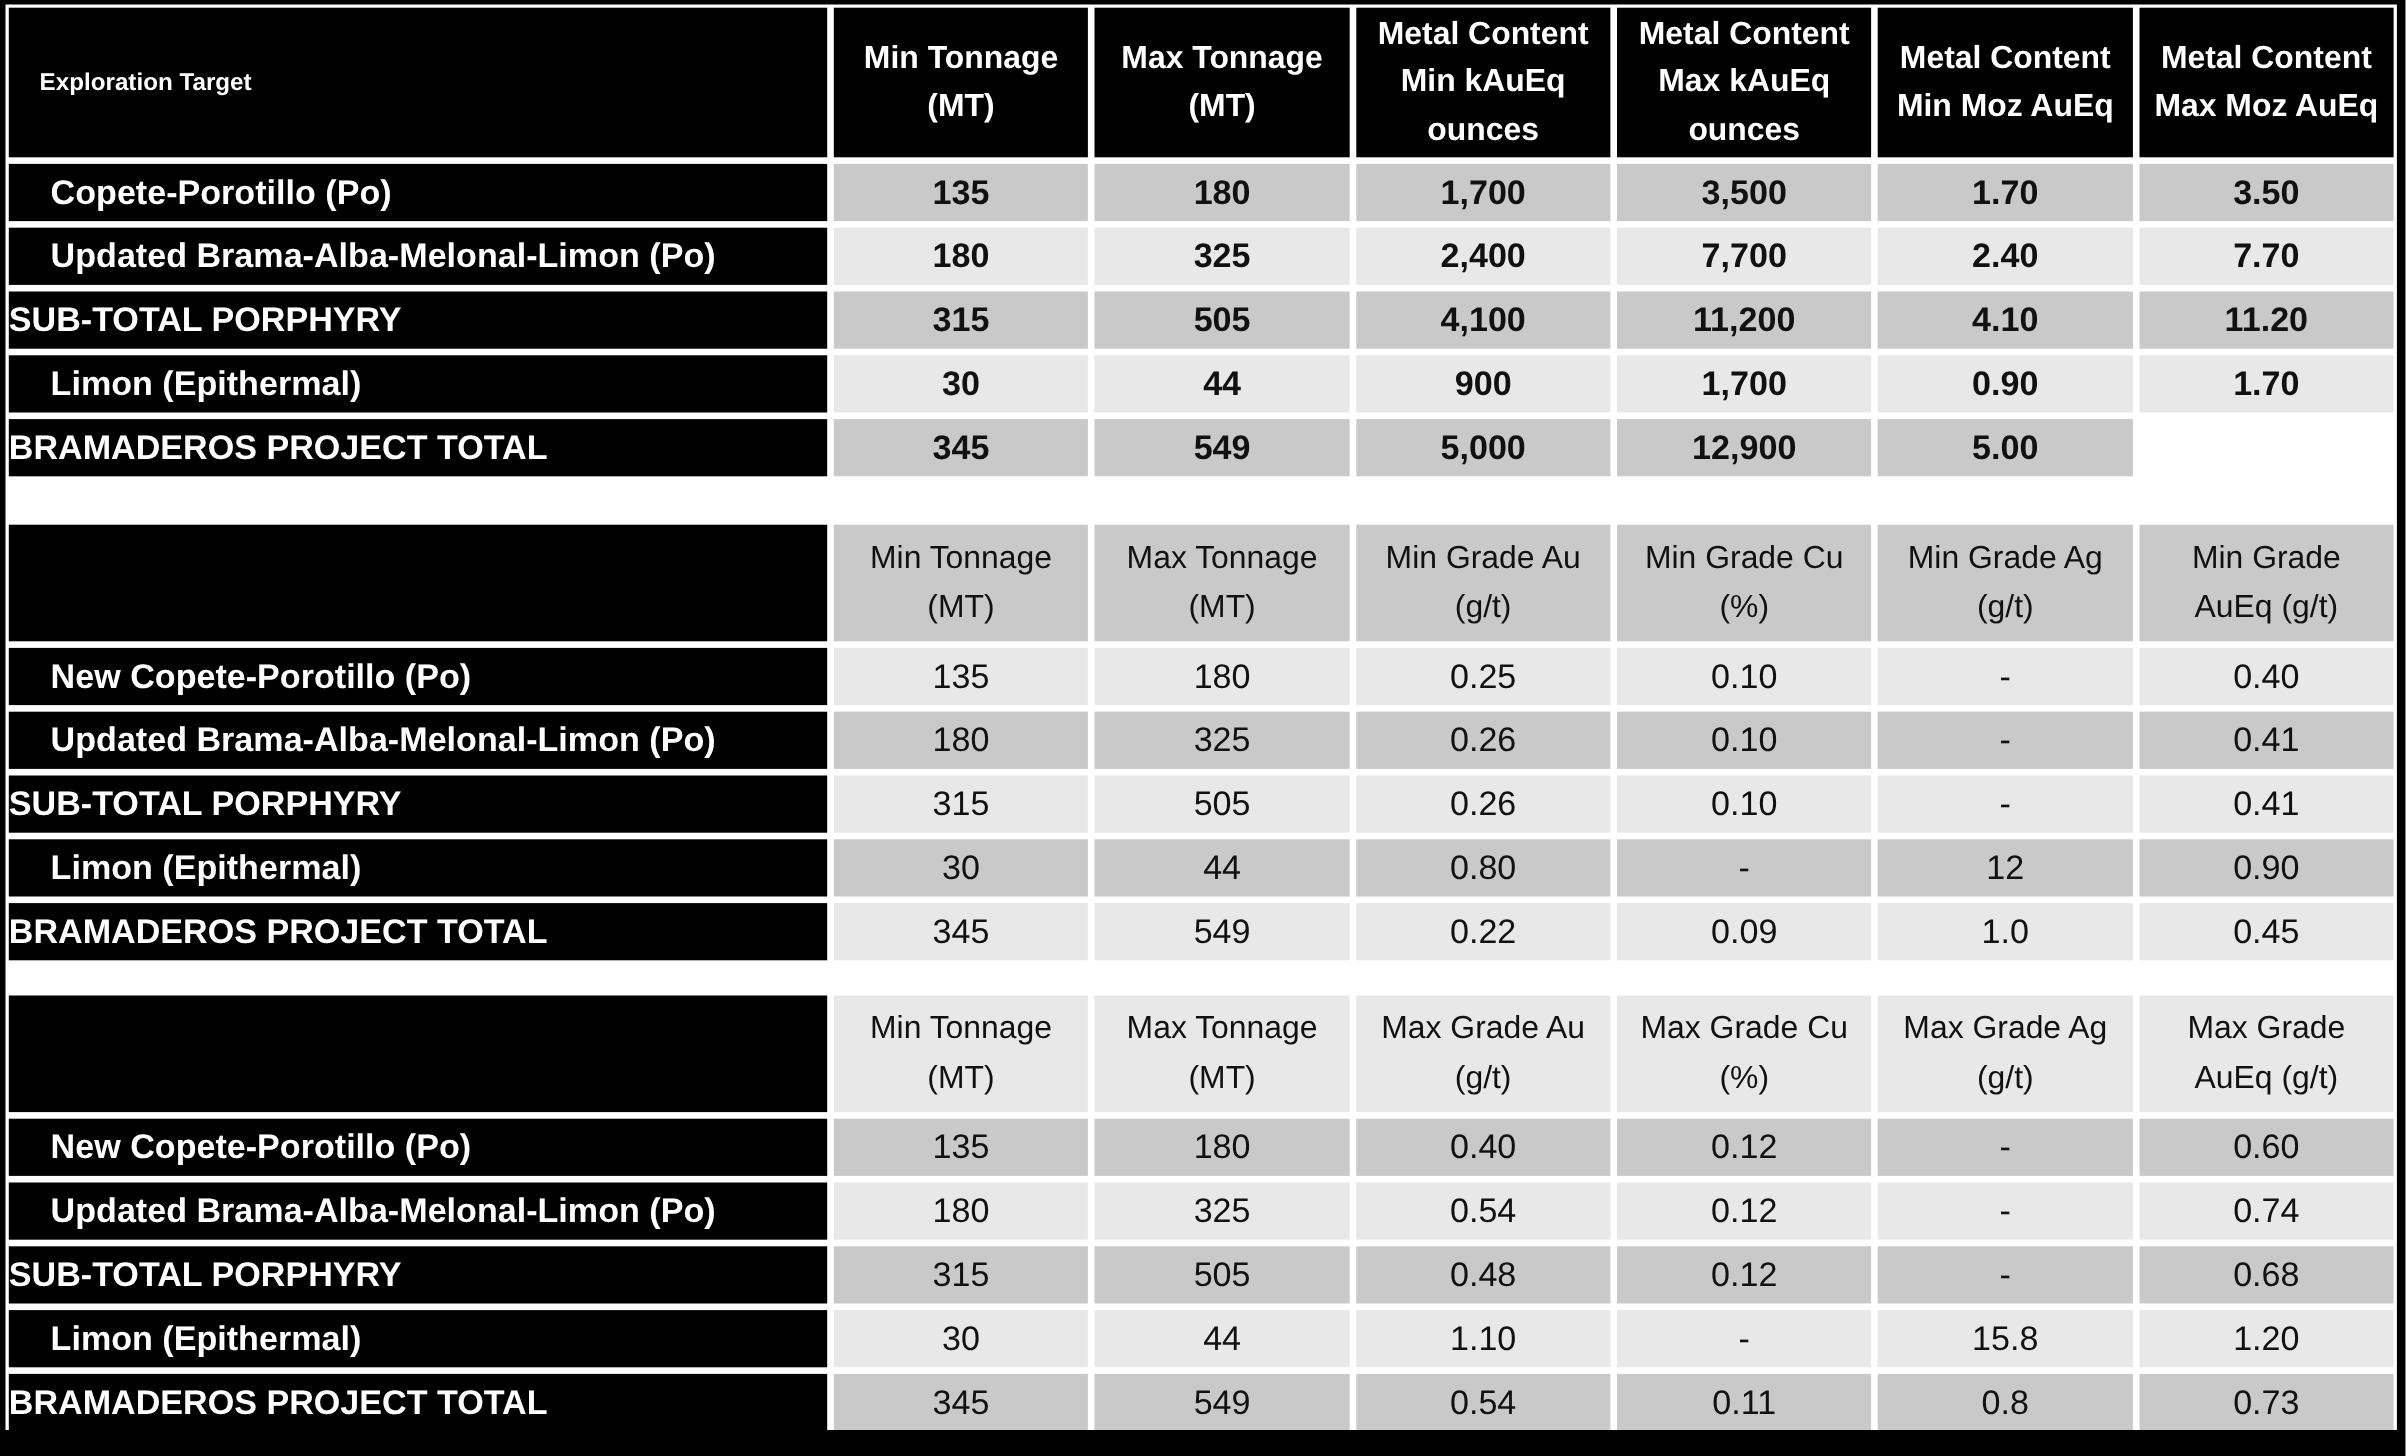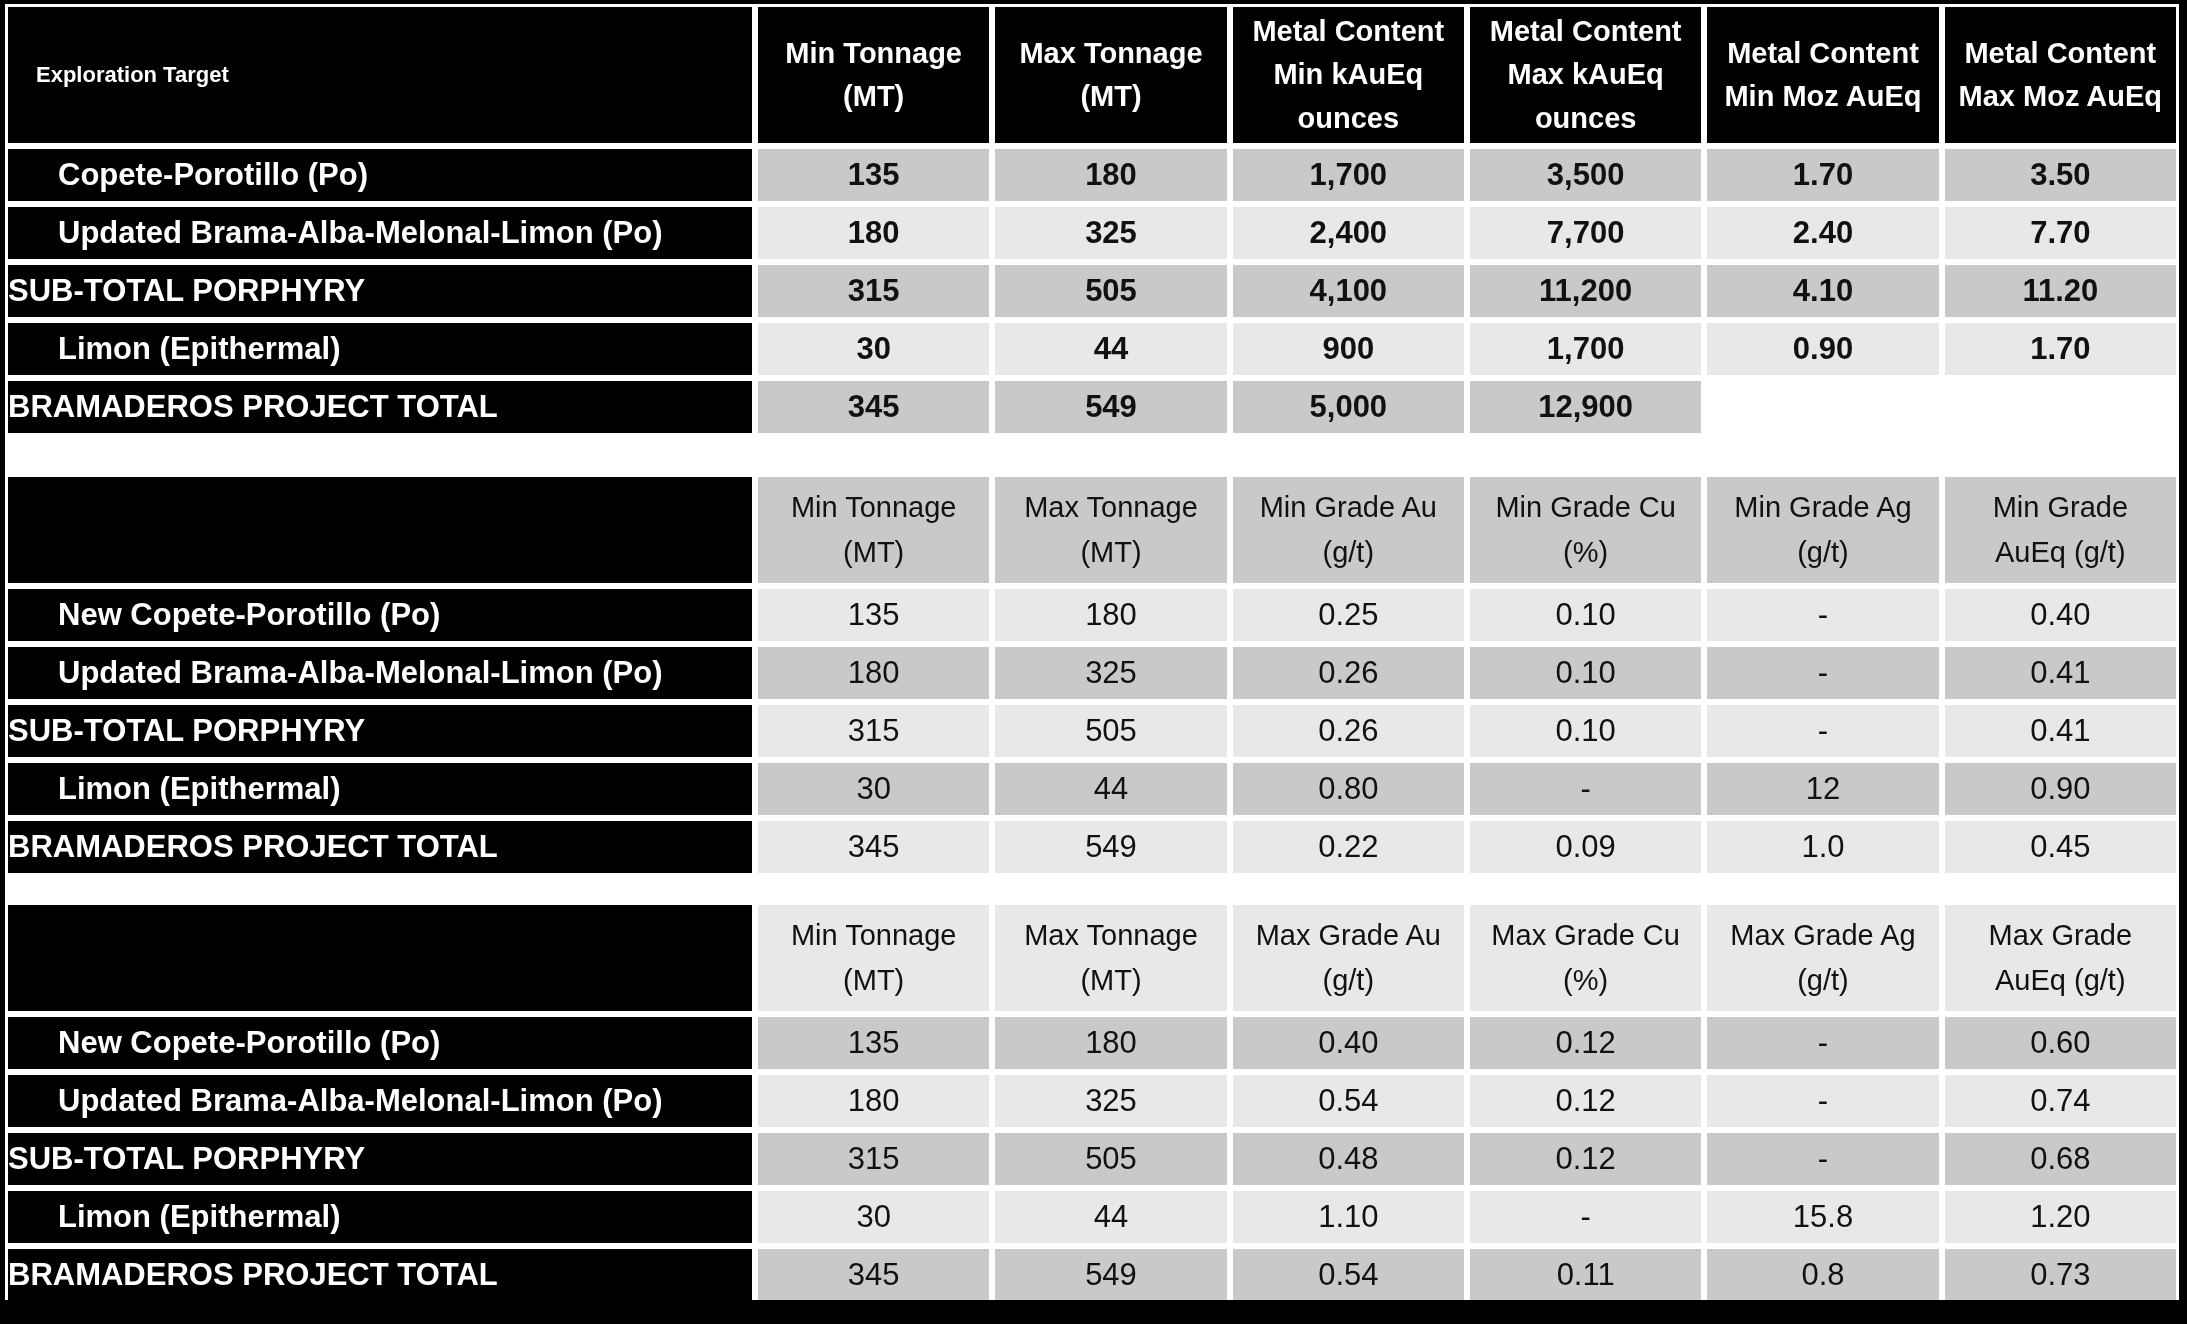--- a/index.html
+++ b/index.html
@@ -28,21 +28,21 @@
     text-align:center;white-space:pre-line;
     color:#111;font-size:31px;line-height:1.25;
     height:52px;
   }
   .head{height:136px;}
   .head-sm{height:106px;}
   .corner{background:#000;}
   .label-cell{
     background:#000;color:#fff;font-weight:bold;
     justify-content:flex-start;text-align:left;
-    padding-left:50px;box-sizing:border-box;
+    padding-left:38px;box-sizing:border-box;
   }
   .label-cell.total{padding-left:0;}
   .head.label-cell{font-size:22px;padding-left:28px;}
   .col-black{background:#000;color:#fff;font-weight:bold;font-size:29px;line-height:1.5;}
   .col-dark{background:#c9c9c9;color:#111;font-weight:normal;font-size:29px;line-height:1.55;}
   .col-light{background:#e8e8e8;color:#111;font-weight:normal;font-size:29px;line-height:1.55;}
   .shade-dark{background:#c9c9c9;}
   .shade-light{background:#e8e8e8;}
   .bold-vals .val{font-weight:bold;}
 </style>
@@ -92,20 +92,21 @@
       <div class="cell val shade-light">44</div>
       <div class="cell val shade-light">900</div>
       <div class="cell val shade-light">1,700</div>
       <div class="cell val shade-light">0.90</div>
       <div class="cell val shade-light">1.70</div>
       <div class="cell label-cell total">BRAMADEROS PROJECT TOTAL</div>
       <div class="cell val shade-dark">345</div>
       <div class="cell val shade-dark">549</div>
       <div class="cell val shade-dark">5,000</div>
       <div class="cell val shade-dark">12,900</div>
+      <div class="cell val shade-dark">5.00</div>
     </div>
   <div class="tbl" id="table-1">
       <div class="cell head-sm corner"></div>
       <div class="cell head-sm col-dark">Min Tonnage
 (MT)</div>
       <div class="cell head-sm col-dark">Max Tonnage
 (MT)</div>
       <div class="cell head-sm col-dark">Min Grade Au
 (g/t)</div>
       <div class="cell head-sm col-dark">Min Grade Cu

